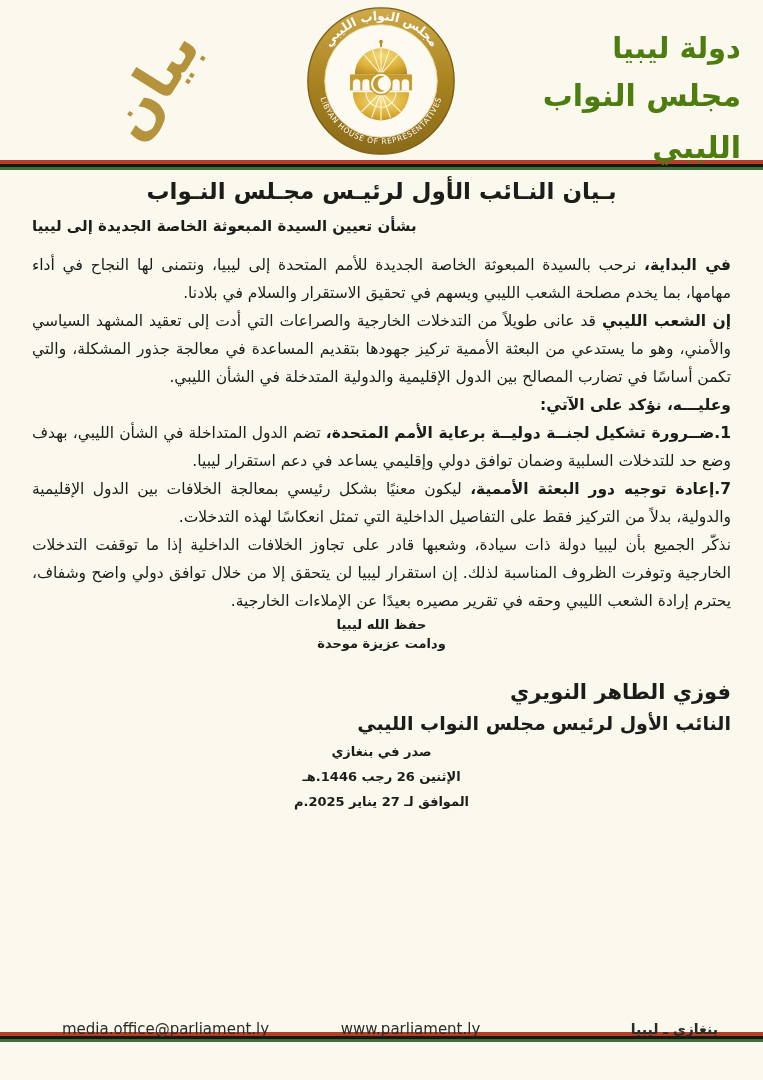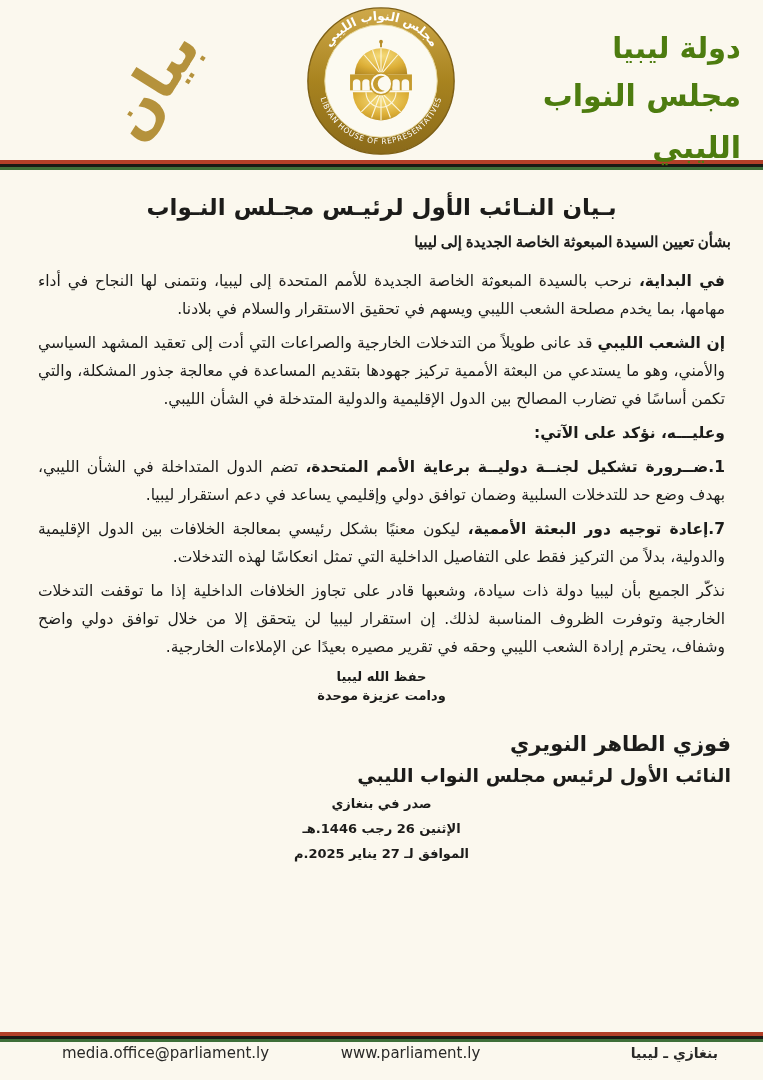--- a/index.html
+++ b/index.html
@@ -29,47 +29,47 @@
   .state-callig .l2 { font-size:30px; font-weight:bold; line-height:52px; }
   
   .flag-line { width:100%; }
   .flag-line .red   { height:4px; background:#b23f28; }
   .flag-line .black { height:3px; background:#191914; }
   .flag-line .green { height:3px; background:#3e6f39; }
   .flag-line.bottom { position:absolute; top:1032px; left:0; }
   
   .doc-body { padding:0 32px; direction:rtl; }
   .doc-title {
-    margin:24px 0 0 0; text-align:center;
+    margin:8px 0 0 0; text-align:center;
     font-size:23px; font-weight:bold; letter-spacing:0.5px;
   }
   .doc-subtitle {
-    margin:13px 0 0 0; text-align:right;
-    font-size:15px; font-weight:bold;font-family:Liberation Serif, serif;
+    margin:13px 0 0 0; text-align:left;
+    font-size:15px; font-weight:bold;
   }
   .doc-text { margin-top:16px; }
   .doc-text p {
-    margin:6px; font-size:15.5px; line-height:28px;
+    margin:0; font-size:15.5px; line-height:28px;
     text-align:justify; text-justify:inter-word;
   }
   .doc-text p b { font-weight:bold; }
   .closing {
     text-align:center;
     font-size:13px; font-weight:bold; line-height:19px;
   }
   .signature { margin-top:24px; text-align:right; font-weight:bold; }
   .signature .name  { font-size:21px; line-height:31px; }
   .signature .title { font-size:19px; line-height:31px; }
   .issued {
     text-align:center;
     font-size:13px; font-weight:bold; line-height:25px;
   }
   
   .page-footer {
-    position:absolute; top:1044px; left:0; right:0;
+    position:absolute; top:1020px; left:0; right:0;
     display:flex; align-items:center;
     padding:0 45px 0 62px;
     font-size:15px; color:#2a2a28;
   }
   .page-footer .email    { flex:1.2; text-align:left;  direction:ltr; }
   .page-footer .website  { flex:1;   text-align:center; direction:ltr; }
   .page-footer .location { flex:1;   text-align:right; direction:rtl; font-weight:bold; font-size:14px; }
 </style>
 </head>
 <body>

